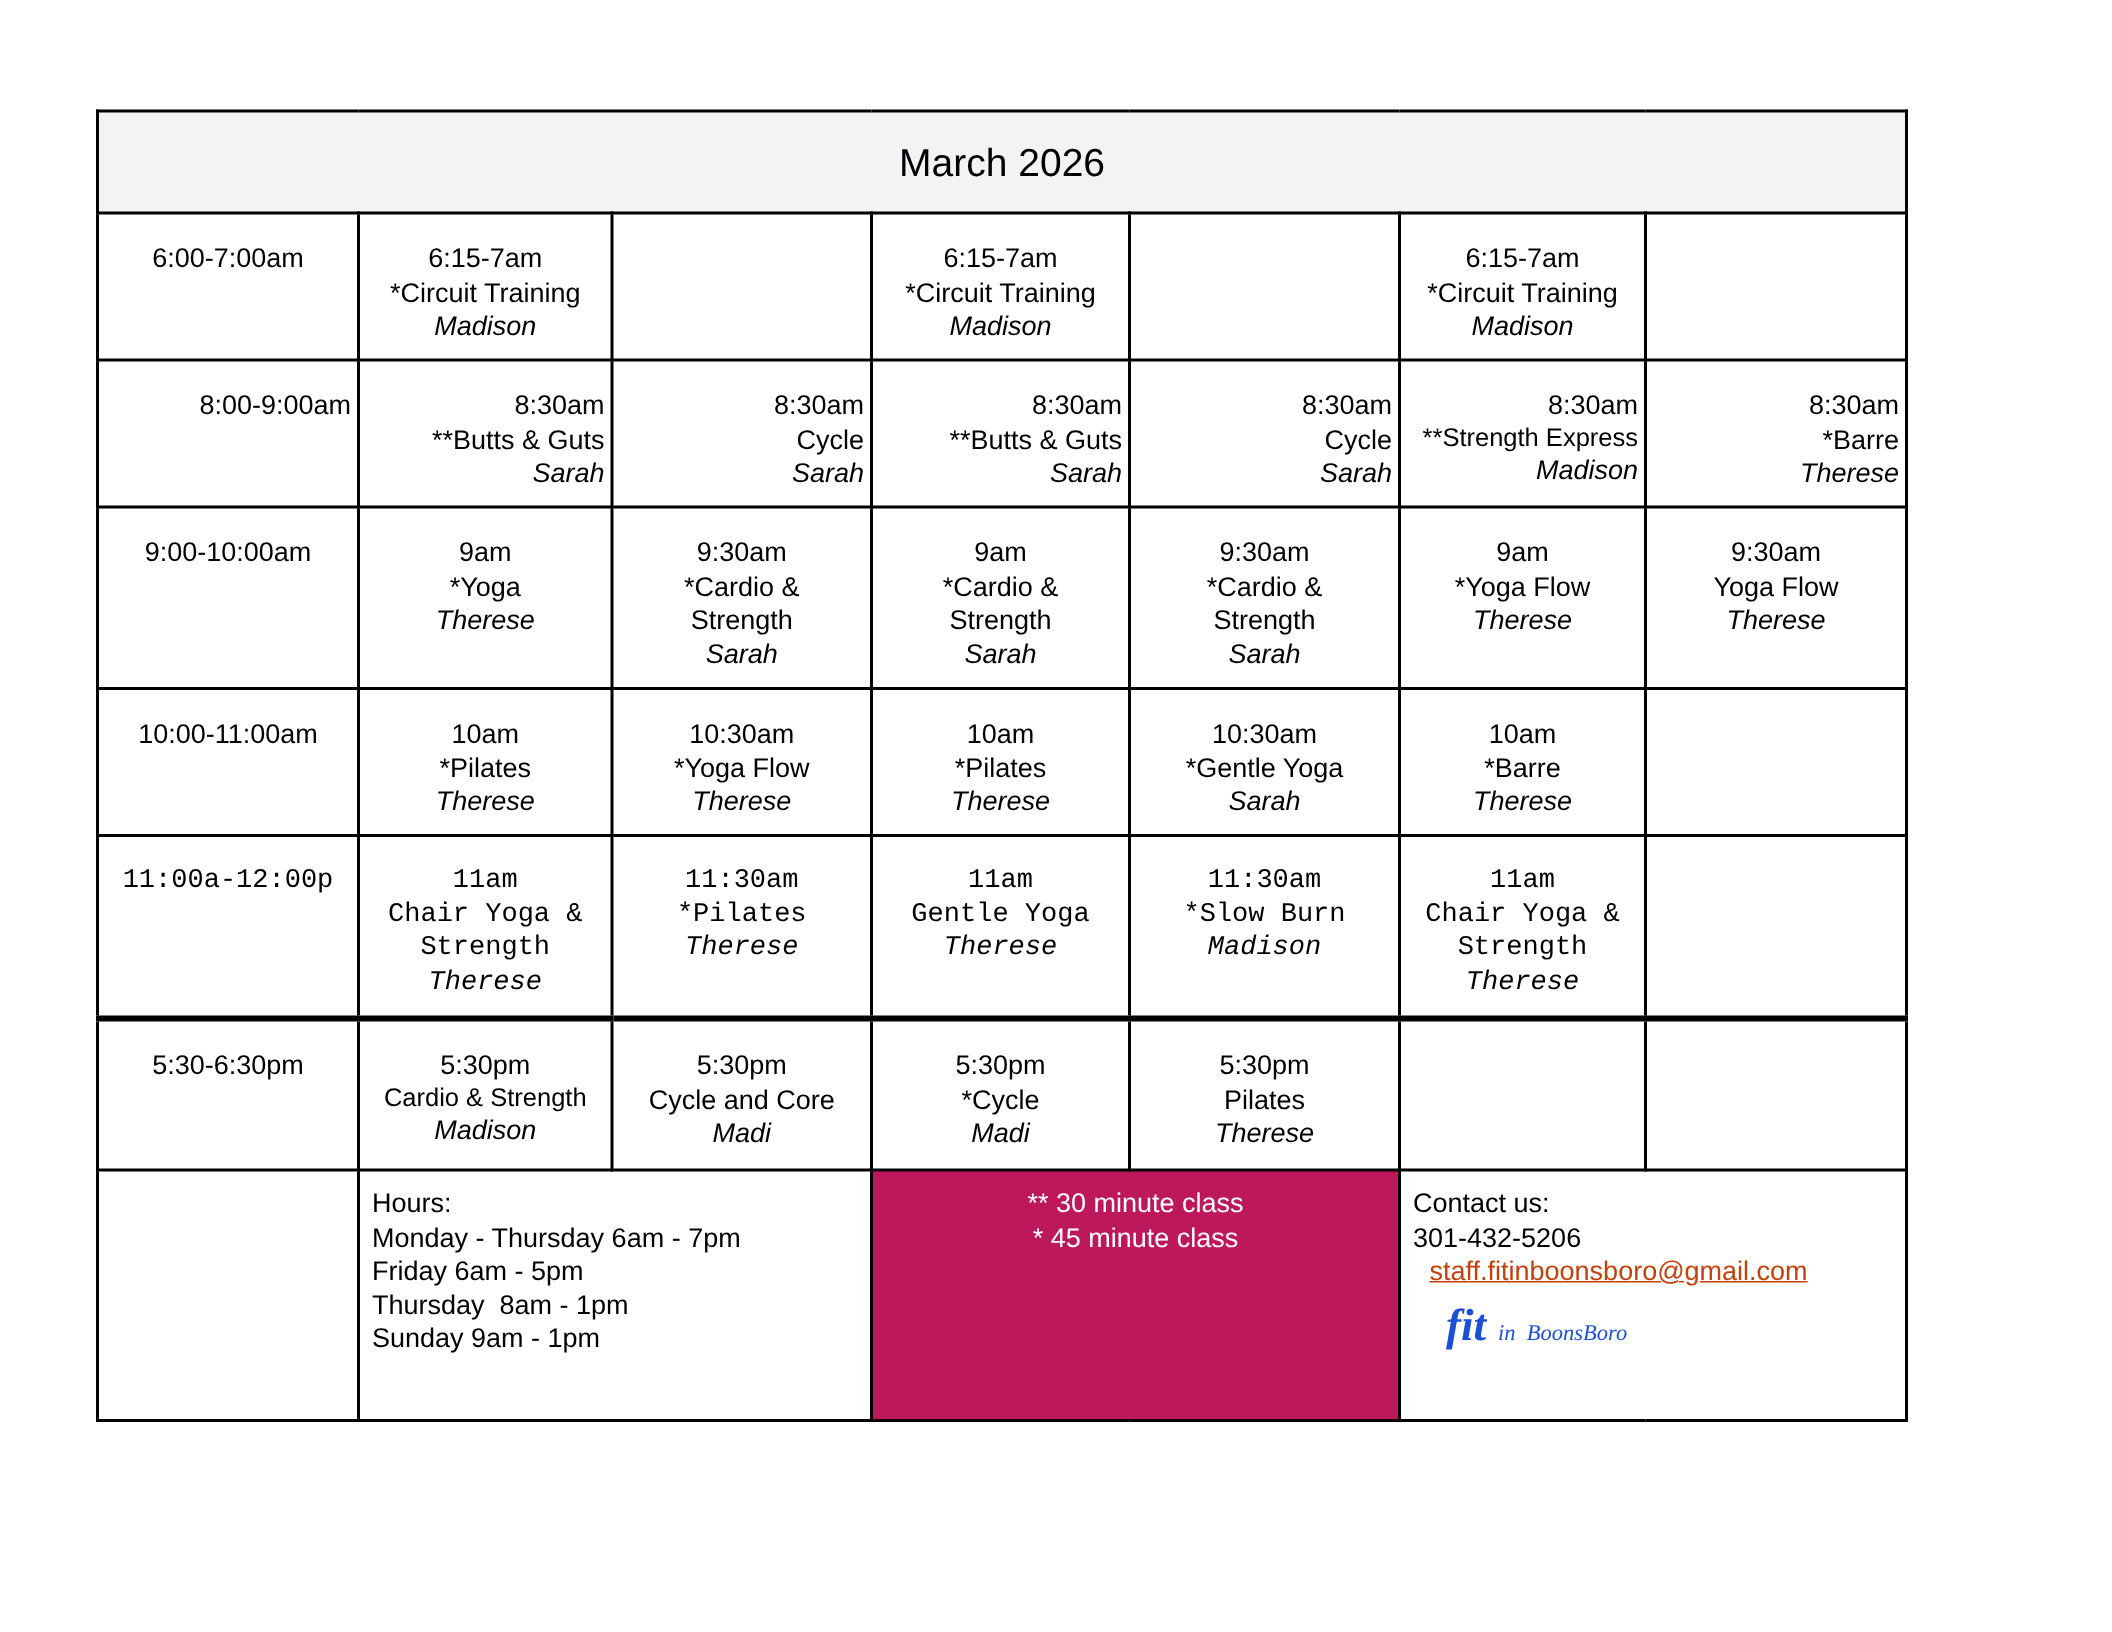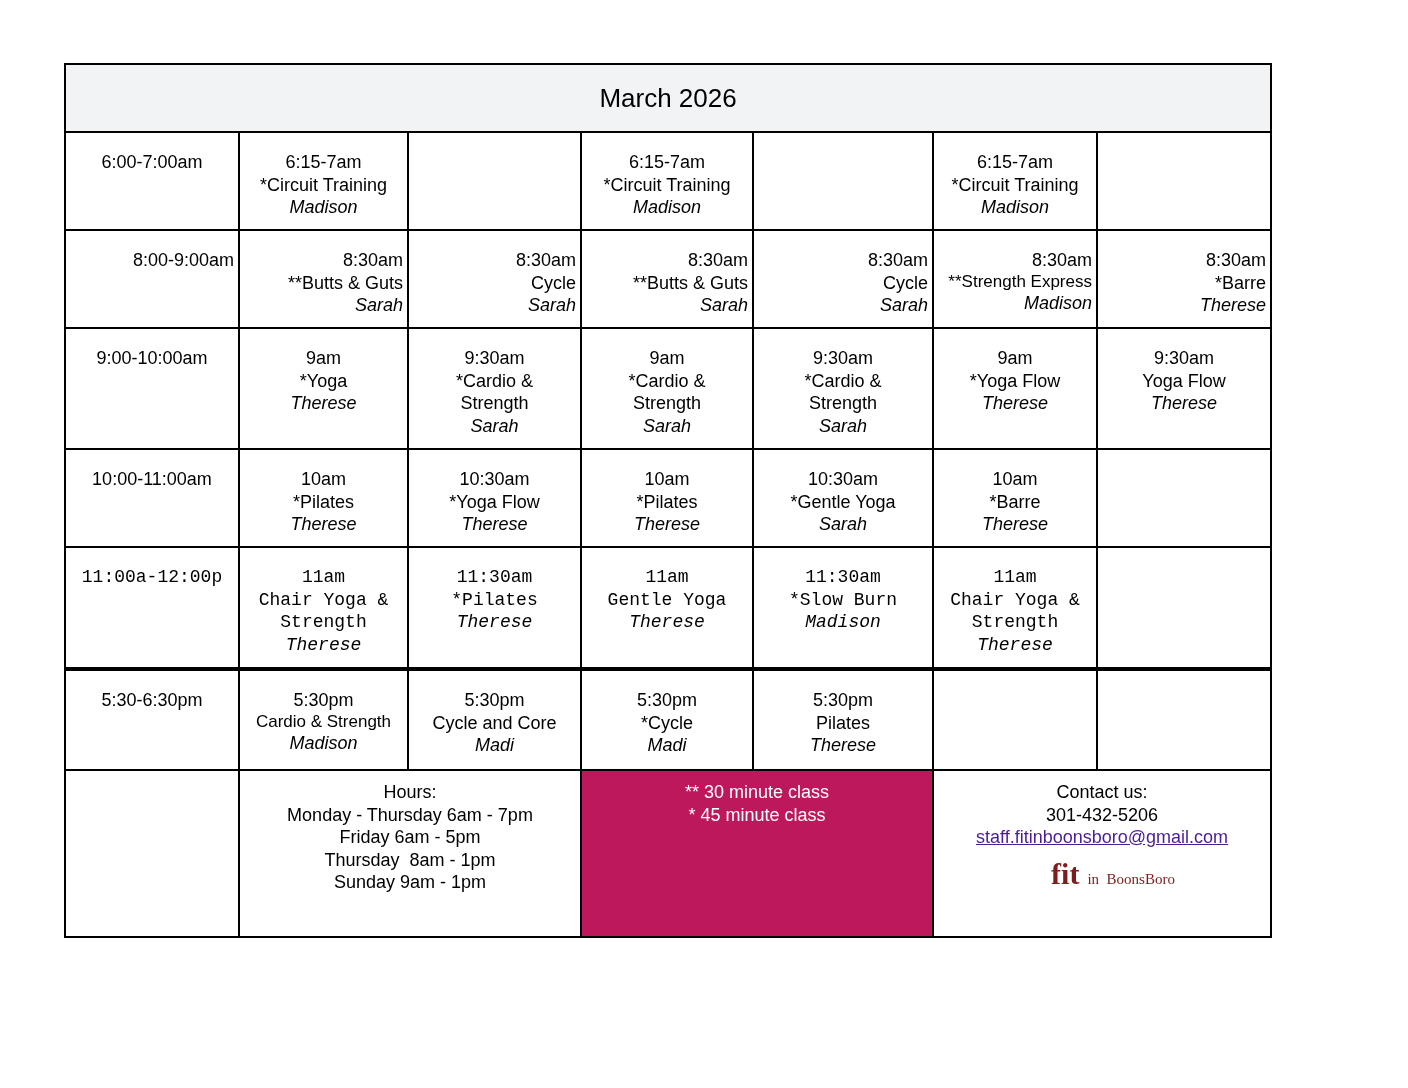--- a/index.html
+++ b/index.html
@@ -1,34 +1,34 @@
 <!DOCTYPE html>
 <html><head>
 <meta charset="utf-8">
 <style>
   html, body { margin:0; padding:0; background:#ffffff; }
   body { width:1408px; height:1088px; position:relative; font-family:"Liberation Sans", sans-serif; color:#000; }
-  .sched { position:absolute; left:64px; top:63px; border-collapse:collapse; table-layout:fixed; width:1206px; }
+  .sched { position:absolute; left:64px; top:73px; border-collapse:collapse; table-layout:fixed; width:1206px; }
   .sched td { border:2px solid #000; vertical-align:top; text-align:center; font-size:18px; line-height:22.5px; padding:18px 4px 0 4px; }
   .title-cell { background:#f1f3f4; height:66px; vertical-align:middle !important; font-size:26px !important; padding:0 !important; }
   .hdr td { height:32px; font-weight:bold; vertical-align:middle; padding:0 4px; }
   .r1 td { height:78px; }
   .r2 td { height:78px;text-align:right; }
   .r3 td { height:101px; }
   .r4 td { height:78px; }
   .r5 td { height:101px;font-family:Liberation Mono, monospace; }
   .r6 td { height:80px; }
   .r5 td { border-bottom:4px solid #000; }
-  .foot td { height:155px; text-align:center; padding:10px 8px 0 8px; }
+  .foot td { height:155px; text-align:left; padding:10px 8px 0 8px; }
   .key-cell { background:#be185d; color:#ffffff; text-align:center !important; }
   .small { font-size:17px; line-height:20px; display:block; }
   .instr { font-style:italic; display:block; }
   .line { display:block; }
-  .link { color:#4c1d95; text-decoration:underline; }
-  .logo { margin:14px 0 0 22px; color:#7f1d1d; font-family:"Liberation Serif", serif; }
+  .link { color:#c2410c; text-decoration:underline;margin-left:11px; }
+  .logo { margin:14px 0 0 22px; color:#1d4ed8; font-family:"Liberation Serif", serif; font-style:italic; }
   .logo .fit { font-size:30px; font-weight:bold; }
   .logo .rest { font-size:15px; margin-left:8px; }
 </style>
 </head>
 <body>
 
 <table class="sched">
   <colgroup>
     <col style="width:174px">
       <col style="width:169px">

